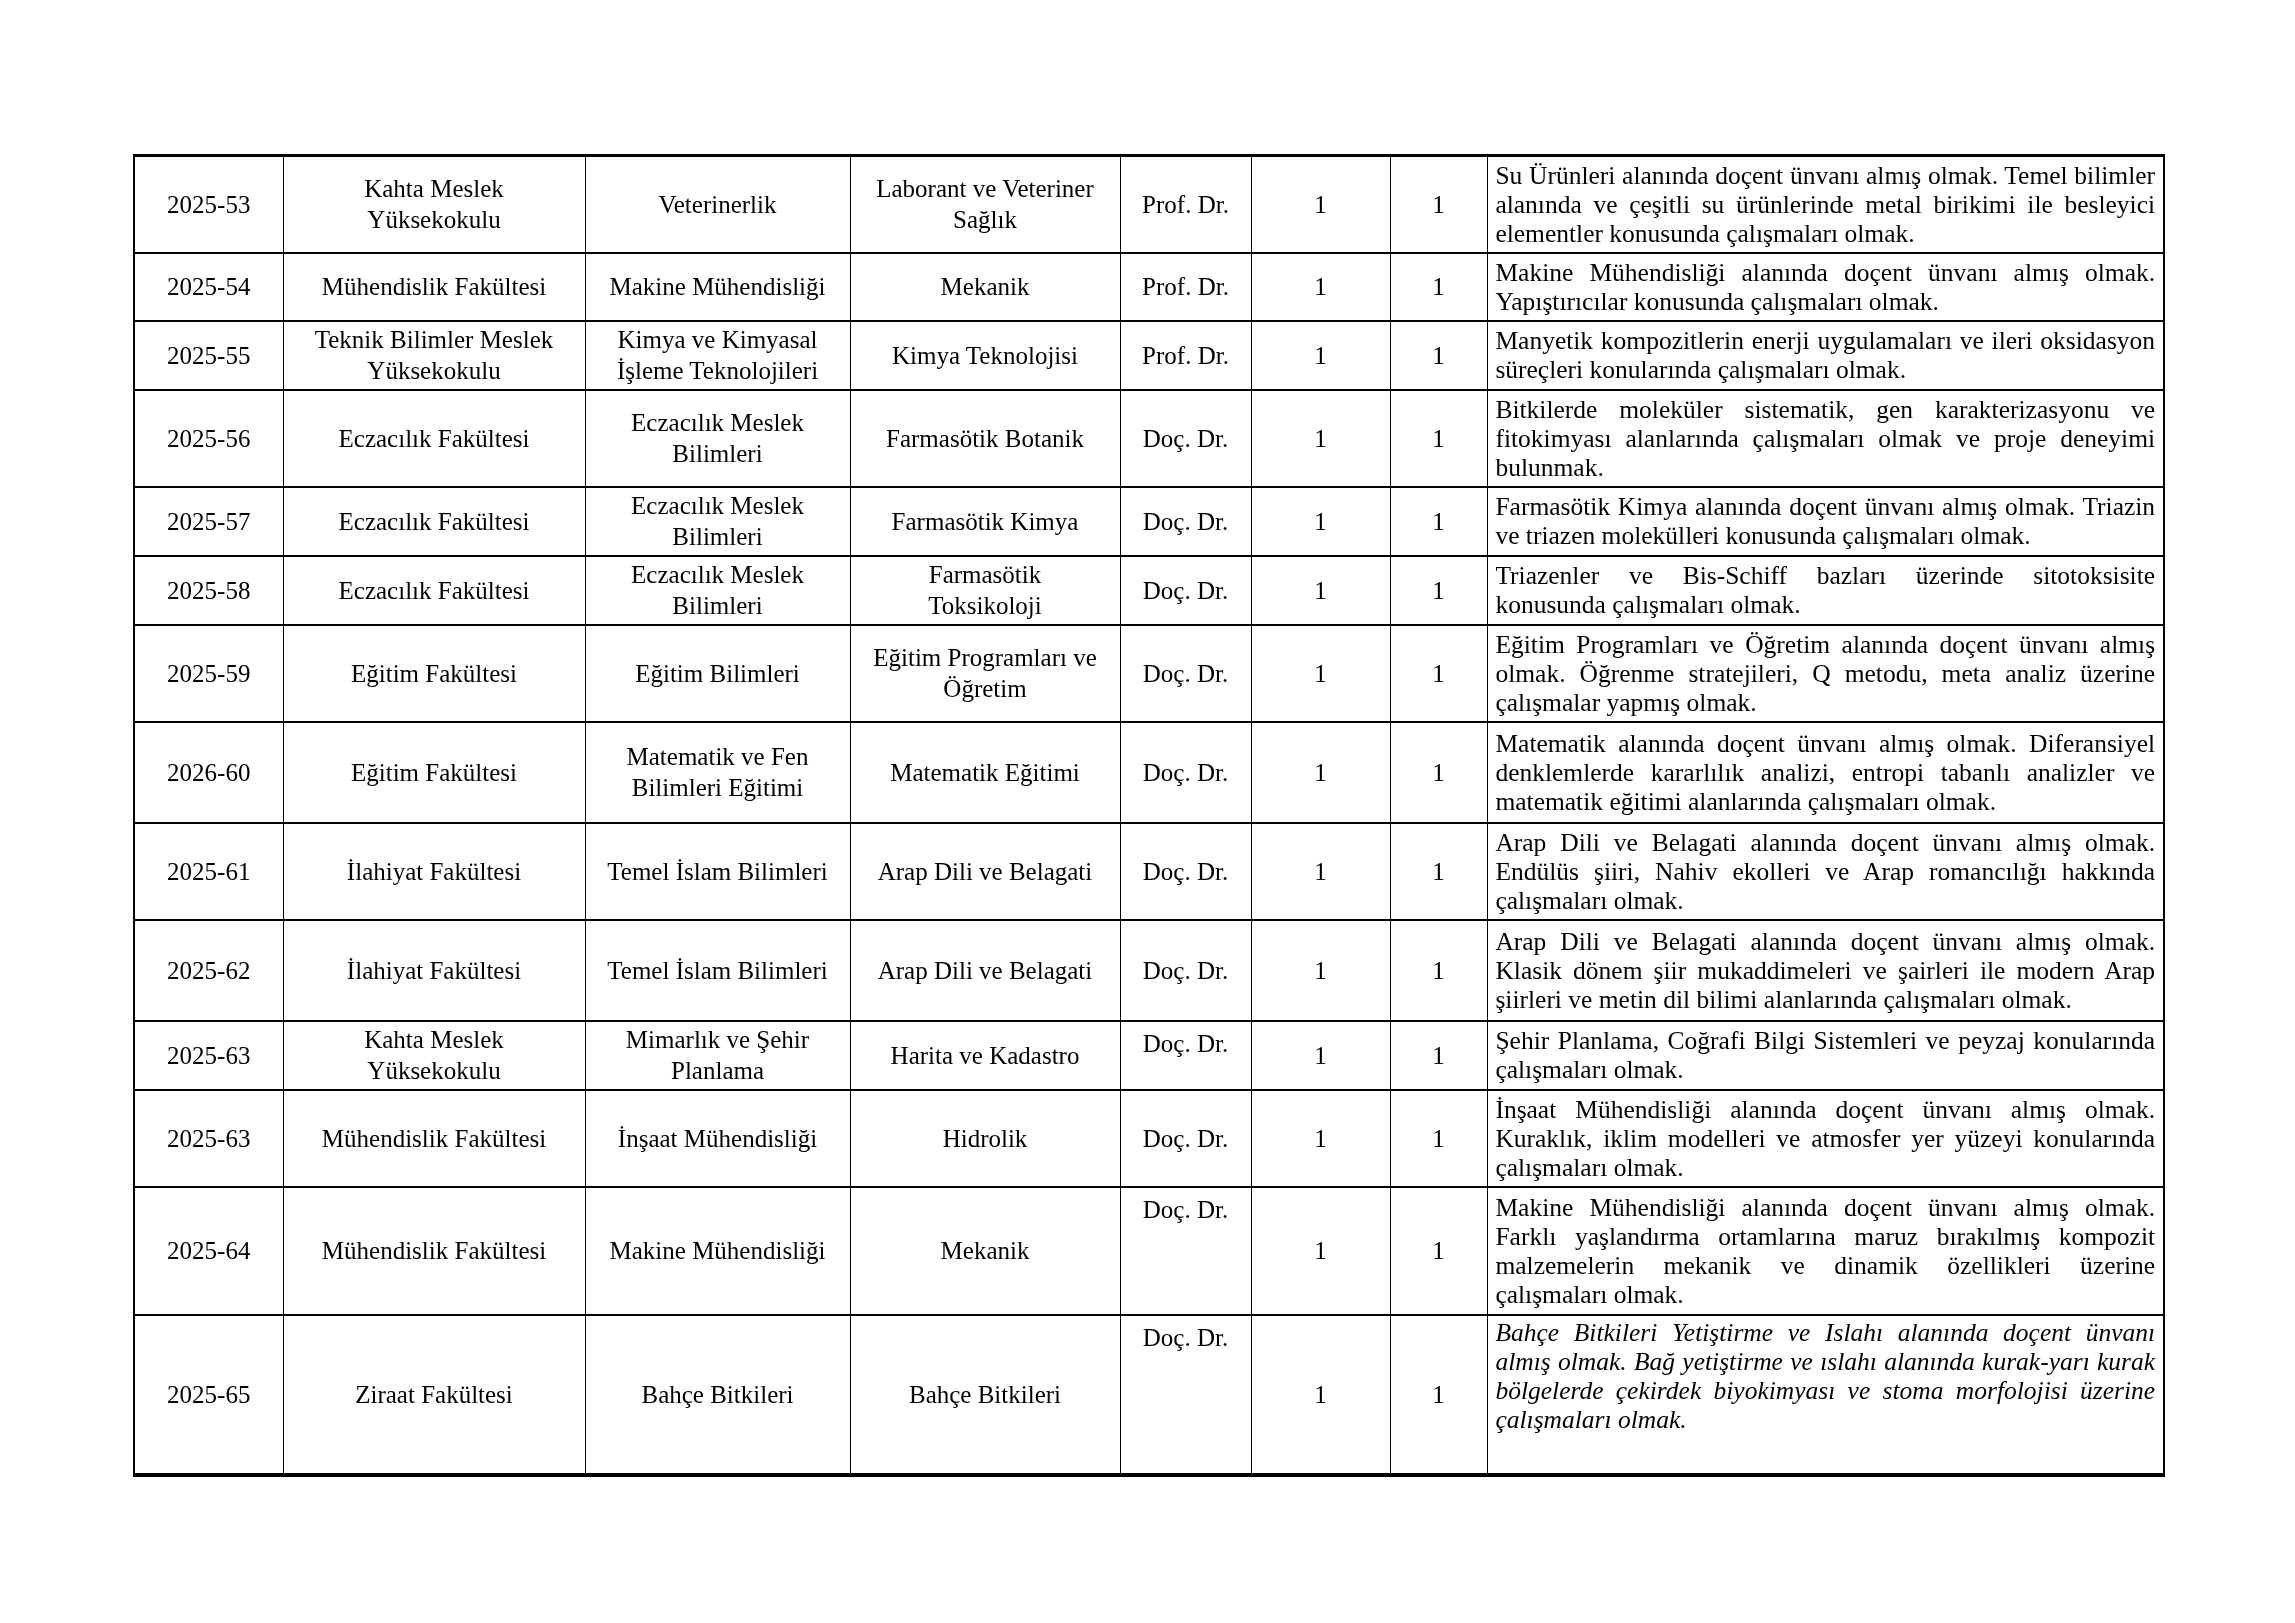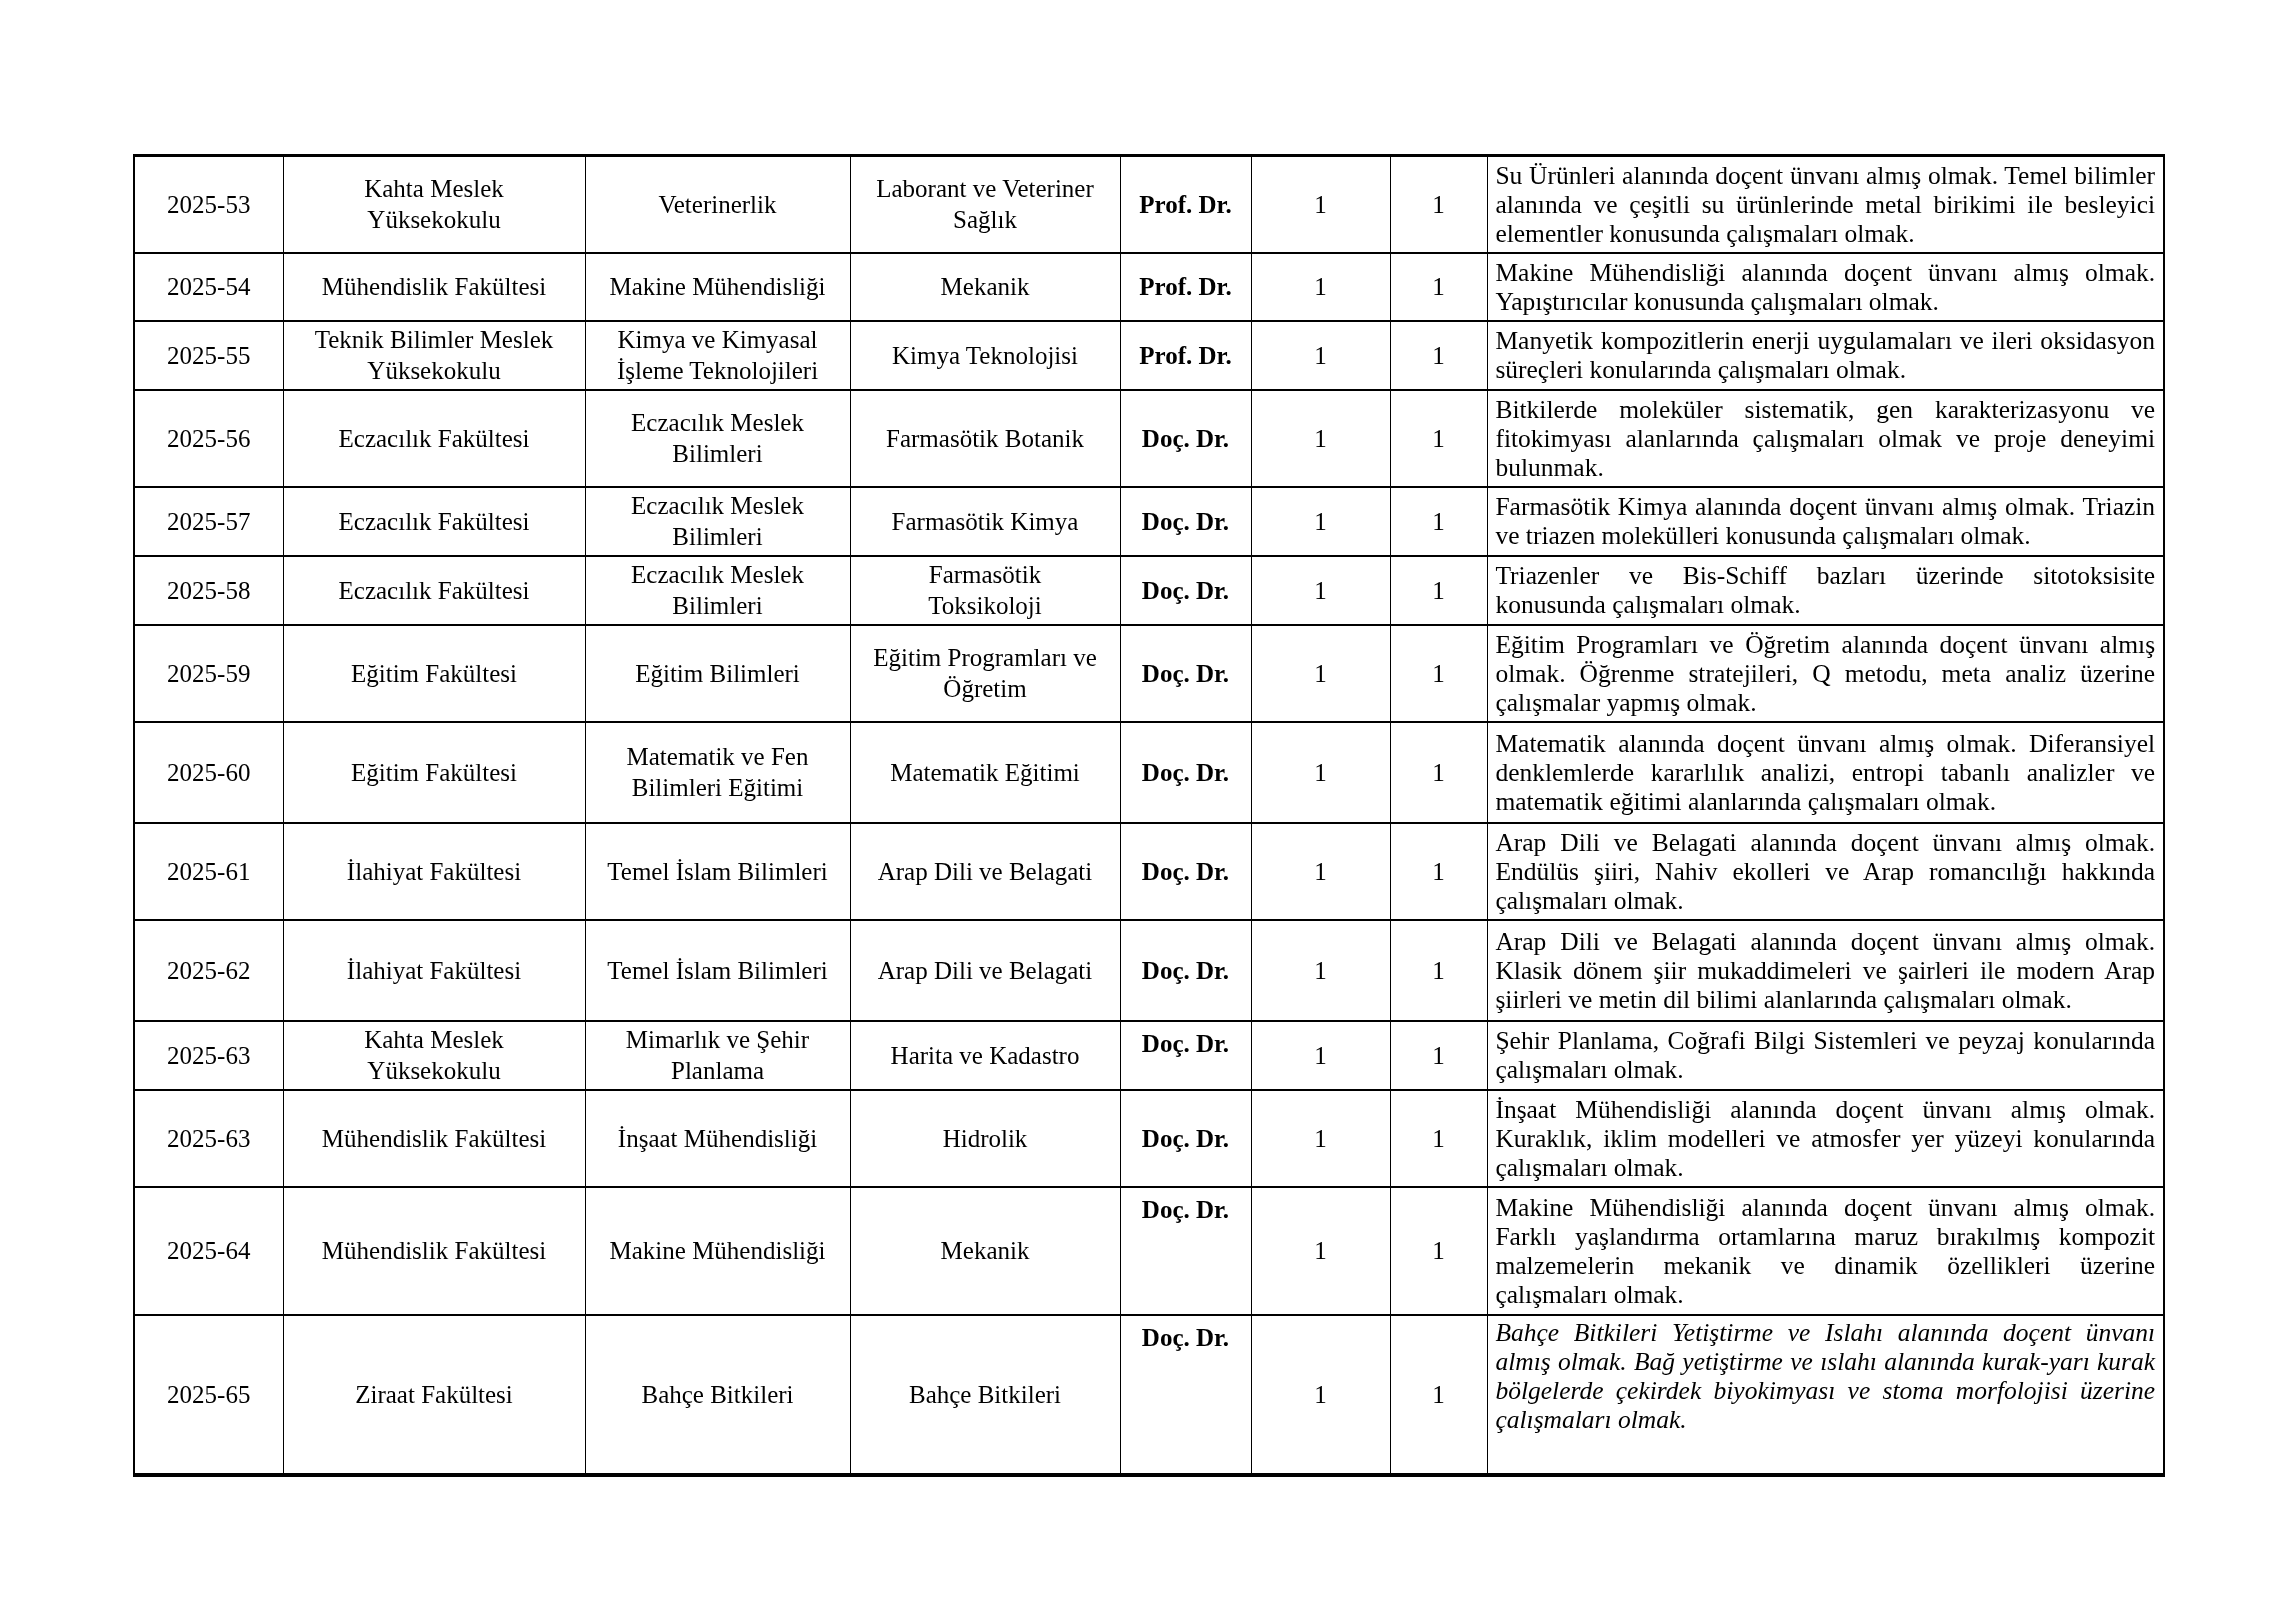--- a/index.html
+++ b/index.html
@@ -36,21 +36,20 @@
     padding: 2.6px 19.6px;
     overflow: hidden;
   }
   td.c-id {
     padding: 2.6px 5.2px;
     white-space: nowrap;
   }
   td.c-title {
     padding: 2.6px 5.2px;
     white-space: nowrap;
-    font-weight: bold;
   }
   td.c-count {
     padding: 2.6px 3.9px;
   }
   td.c-desc {
     text-align: justify;
     font-size: 25.5px;
     line-height: 29px;
     padding: 3.9px 7.9px;
   }
@@ -158,21 +157,21 @@
     <td class="c-id">2025-59</td>
     <td class="c-fac">Eğitim Fakültesi</td>
     <td class="c-dep">Eğitim Bilimleri</td>
     <td class="c-prog">Eğitim Programları ve Öğretim</td>
     <td class="c-title">Doç. Dr.</td>
     <td class="c-count">1</td>
     <td class="c-count">1</td>
     <td class="c-desc">Eğitim Programları ve Öğretim alanında doçent ünvanı almış olmak. Öğrenme stratejileri, Q metodu, meta analiz üzerine çalışmalar yapmış olmak.</td>
   </tr>
       <tr>
-    <td class="c-id">2025-60</td>
+    <td class="c-id">2026-60</td>
     <td class="c-fac">Eğitim Fakültesi</td>
     <td class="c-dep">Matematik ve Fen Bilimleri Eğitimi</td>
     <td class="c-prog">Matematik Eğitimi</td>
     <td class="c-title">Doç. Dr.</td>
     <td class="c-count">1</td>
     <td class="c-count">1</td>
     <td class="c-desc">Matematik alanında doçent ünvanı almış olmak. Diferansiyel denklemlerde kararlılık analizi, entropi tabanlı analizler ve matematik eğitimi alanlarında çalışmaları olmak.</td>
   </tr>
       <tr>
     <td class="c-id">2025-61</td>

